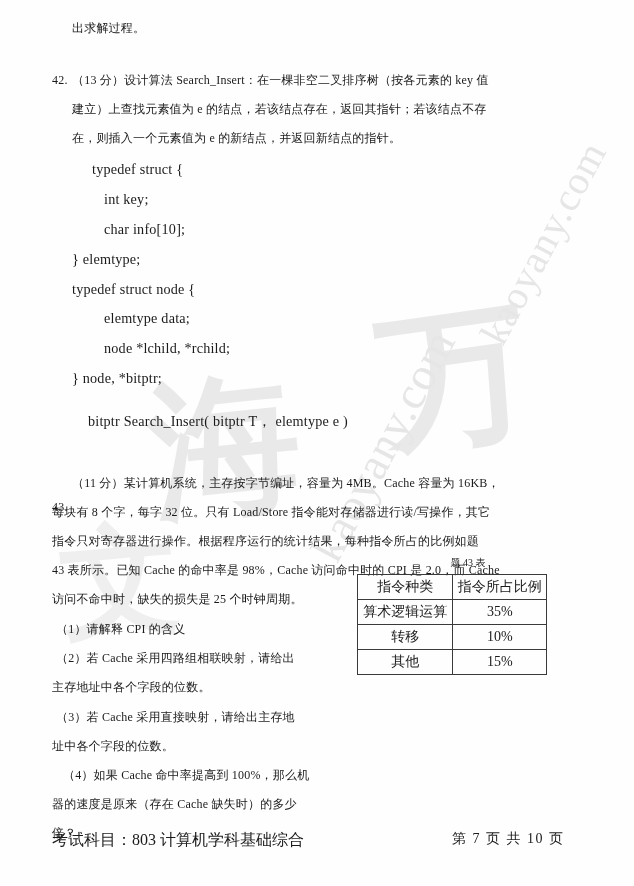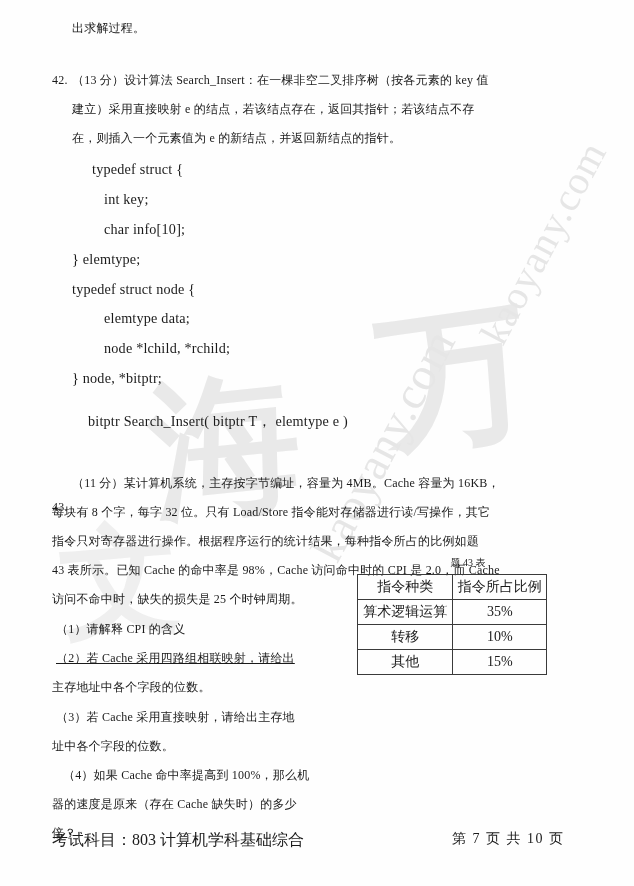--- a/index.html
+++ b/index.html
@@ -138,21 +138,21 @@
     <div class="wm-url">kaoyany.com</div>
     <div class="wm-url dup">kaoyany.com</div>
   </div>
 
   <div id="content">
 
     <div class="line body-text" style="left:72px; top:22px;">出求解过程。</div>
 
     <div class="line body-text" style="left:52px; top:74px;">42.</div>
     <div class="line body-text" style="left:72px; top:74px;">（13 分）设计算法 Search_Insert：在一棵非空二叉排序树（按各元素的 key 值</div>
-    <div class="line body-text" style="left:72px; top:103px;">建立）采用直接映射 e 的结点，若该结点存在，返回其指针；若该结点不存</div>
+    <div class="line body-text" style="left:72px; top:103px;">建立）上查找元素值为 e 的结点，若该结点存在，返回其指针；若该结点不存</div>
     <div class="line body-text" style="left:72px; top:132px;">在，则插入一个元素值为 e 的新结点，并返回新结点的指针。</div>
 
     <div class="line code" style="left:72px; top:162px;margin-left:20px;">typedef   struct   {</div>
     <div class="line code" style="left:104px; top:192px;">int     key;</div>
     <div class="line code" style="left:104px; top:222px;">char    info[10];</div>
     <div class="line code" style="left:72px; top:252px;">} elemtype;</div>
     <div class="line code" style="left:72px; top:282px;">typedef   struct   node   {</div>
     <div class="line code" style="left:104px; top:311px;">elemtype      data;</div>
     <div class="line code" style="left:104px; top:341px;">node          *lchild,   *rchild;</div>
     <div class="line code" style="left:72px; top:371px;">} node,   *bitptr;</div>
@@ -161,21 +161,21 @@
 
     <div class="line body-text" style="left:52px; top:501px;">43.</div>
     <div class="line body-text" style="left:72px; top:477px;">（11 分）某计算机系统，主存按字节编址，容量为 4MB。Cache 容量为 16KB，</div>
     <div class="line body-text" style="left:52px; top:506px;">每块有 8 个字，每字 32 位。只有 Load/Store 指令能对存储器进行读/写操作，其它</div>
     <div class="line body-text" style="left:52px; top:535px;">指令只对寄存器进行操作。根据程序运行的统计结果，每种指令所占的比例如题</div>
     <div class="line body-text" style="left:52px; top:564px;">43 表所示。已知 Cache 的命中率是 98%，Cache 访问命中时的 CPI 是 2.0，而 Cache</div>
     <div class="line body-text" style="left:52px; top:593px;">访问不命中时，缺失的损失是 25 个时钟周期。</div>
 
     <div class="line body-text" style="left:56px; top:623px;">（1）请解释 CPI 的含义</div>
 
-    <div class="line body-text" style="left:56px; top:652px;text-decoration:underline;">（2）若 Cache 采用四路组相联映射，请给出</div>
+    <div class="line body-text" style="left:56px; top:652px;">（2）若 Cache 采用四路组相联映射，请给出</div>
     <div class="line body-text" style="left:52px; top:681px;">主存地址中各个字段的位数。</div>
 
     <div class="line body-text" style="left:56px; top:711px;">（3）若 Cache 采用直接映射，请给出主存地</div>
     <div class="line body-text" style="left:52px; top:740px;">址中各个字段的位数。</div>
 
     <div class="line body-text" style="left:56px; top:769px;margin-left:7px;">（4）如果 Cache 命中率提高到 100%，那么机</div>
     <div class="line body-text" style="left:52px; top:798px;">器的速度是原来（存在 Cache 缺失时）的多少</div>
     <div class="line body-text" style="left:52px; top:827px;">倍？</div>
 
     <div id="tbl-caption">题 43 表</div>

